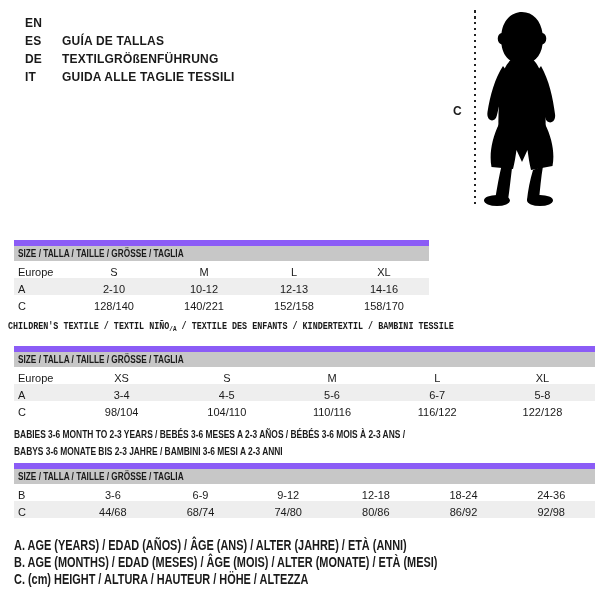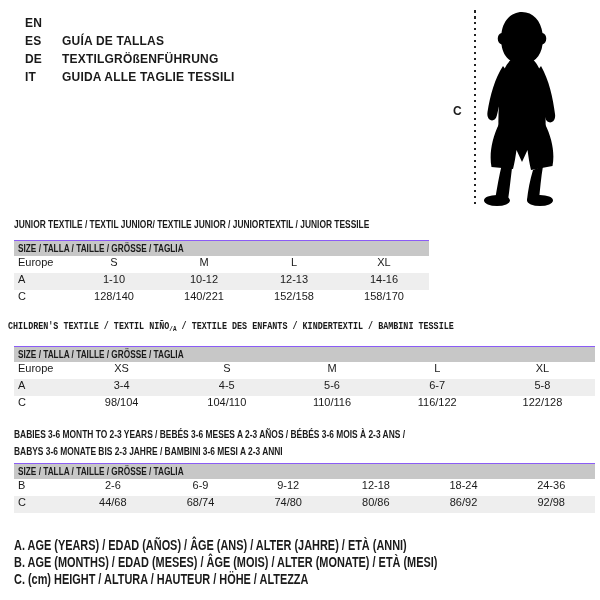--- a/index.html
+++ b/index.html
@@ -19,24 +19,24 @@
   .height-label{position:absolute;left:453px;top:104px;font-weight:bold;font-size:12px;}
   .baby-svg{position:absolute;left:482px;top:8px;}
   
   .cond{display:inline-block;transform:scaleX(0.8);transform-origin:0 50%;white-space:nowrap;}
   .cond-hd{display:inline-block;transform:scaleX(0.75);transform-origin:0 50%;white-space:nowrap;}
   
   .sec-title{position:absolute;font-weight:bold;font-size:10.5px;line-height:17px;white-space:nowrap;}
   
   .tbl{position:absolute;}
   .tbl-head{
-    height:15px;background:#c7c7c7;border-top:1px solid #8b5cf6;
+    height:15px;background:#c7c7c7;border-top:6px solid #8b5cf6;
     font-weight:bold;font-size:11px;line-height:15px;padding-left:4px;white-space:nowrap;
   }
-  .trow{display:flex;height:17px;align-items:flex-start;font-size:11px;}
+  .trow{display:flex;height:17px;align-items:flex-end;font-size:11px;}
   .trow .lbl{width:55px;padding-left:4px;box-sizing:border-box;}
   .trow .c{flex:1;text-align:center;}
   .shaded{background:#eeeeee;}
   
   .notes{position:absolute;left:14px;top:537px;}
   .note{height:17px;font-weight:bold;font-size:14px;line-height:17px;white-space:nowrap;}
   .note .cond{transform:scaleX(0.78);}
   .subsc{font-size:7.5px;vertical-align:-2px;}
 </style>
 </head>
@@ -78,37 +78,34 @@
       <path d="M17,116 C10,130 7,146 9.5,159 L31,161 C32.5,155 33.5,149 34.5,142 L40,154 L45.5,142 C46.5,149 47.5,156 49,162 L70.5,158 C73,145 70,130 63,116 Z"></path>
 
       <path d="M20,156 L30,160 C28.5,172 27.5,182 26,192 L13,192 C15,180 17,168 20,156 Z"></path>
       <ellipse cx="15" cy="192.5" rx="13" ry="5.5"></ellipse>
 
       <path d="M51,162 L61,158 C59,170 58,181 57,192 L45,192 C46,182 48,172 51,162 Z"></path>
       <ellipse cx="58" cy="192.5" rx="13" ry="5.5"></ellipse>
     </g>
   </svg>
 
-  <div class="sec-title" style="left:14px;top:216px;">
-    <span class="cond">JUNIOR TEXTILE / TEXTIL JUNIOR/ TEXTILE JUNIOR / JUNIORTEXTIL / JUNIOR TESSILE</span>
-  </div>
   <div class="tbl" style="left:14px;top:240px;width:415px;">
     <div class="tbl-head">
       <span class="cond-hd">SIZE / TALLA / TAILLE / GRÖSSE / TAGLIA</span>
     </div>
     <div class="trow">
       <span class="lbl">Europe</span>
       <span class="c">S</span>
       <span class="c">M</span>
       <span class="c">L</span>
       <span class="c">XL</span>
     </div>
     <div class="trow shaded">
       <span class="lbl">A</span>
-      <span class="c">1-10</span>
+      <span class="c">2-10</span>
       <span class="c">10-12</span>
       <span class="c">12-13</span>
       <span class="c">14-16</span>
     </div>
     <div class="trow">
       <span class="lbl">C</span>
       <span class="c">128/140</span>
       <span class="c">140/221</span>
       <span class="c">152/158</span>
       <span class="c">158/170</span>
@@ -151,21 +148,21 @@
   <div class="sec-title" style="left:14px;top:426px;">
     <div><span class="cond">BABIES 3-6 MONTH TO 2-3 YEARS / BEBÉS 3-6 MESES A 2-3 AÑOS / BÉBÉS 3-6 MOIS À 2-3 ANS /</span></div>
     <div><span class="cond">BABYS 3-6 MONATE BIS 2-3 JAHRE / BAMBINI 3-6 MESI A 2-3 ANNI</span></div>
   </div>
   <div class="tbl" style="left:14px;top:463px;width:581px;">
     <div class="tbl-head">
       <span class="cond-hd">SIZE / TALLA / TAILLE / GRÖSSE / TAGLIA</span>
     </div>
     <div class="trow">
       <span class="lbl">B</span>
-      <span class="c">2-6</span>
+      <span class="c">3-6</span>
       <span class="c">6-9</span>
       <span class="c">9-12</span>
       <span class="c">12-18</span>
       <span class="c">18-24</span>
       <span class="c">24-36</span>
     </div>
     <div class="trow shaded">
       <span class="lbl">C</span>
       <span class="c">44/68</span>
       <span class="c">68/74</span>

